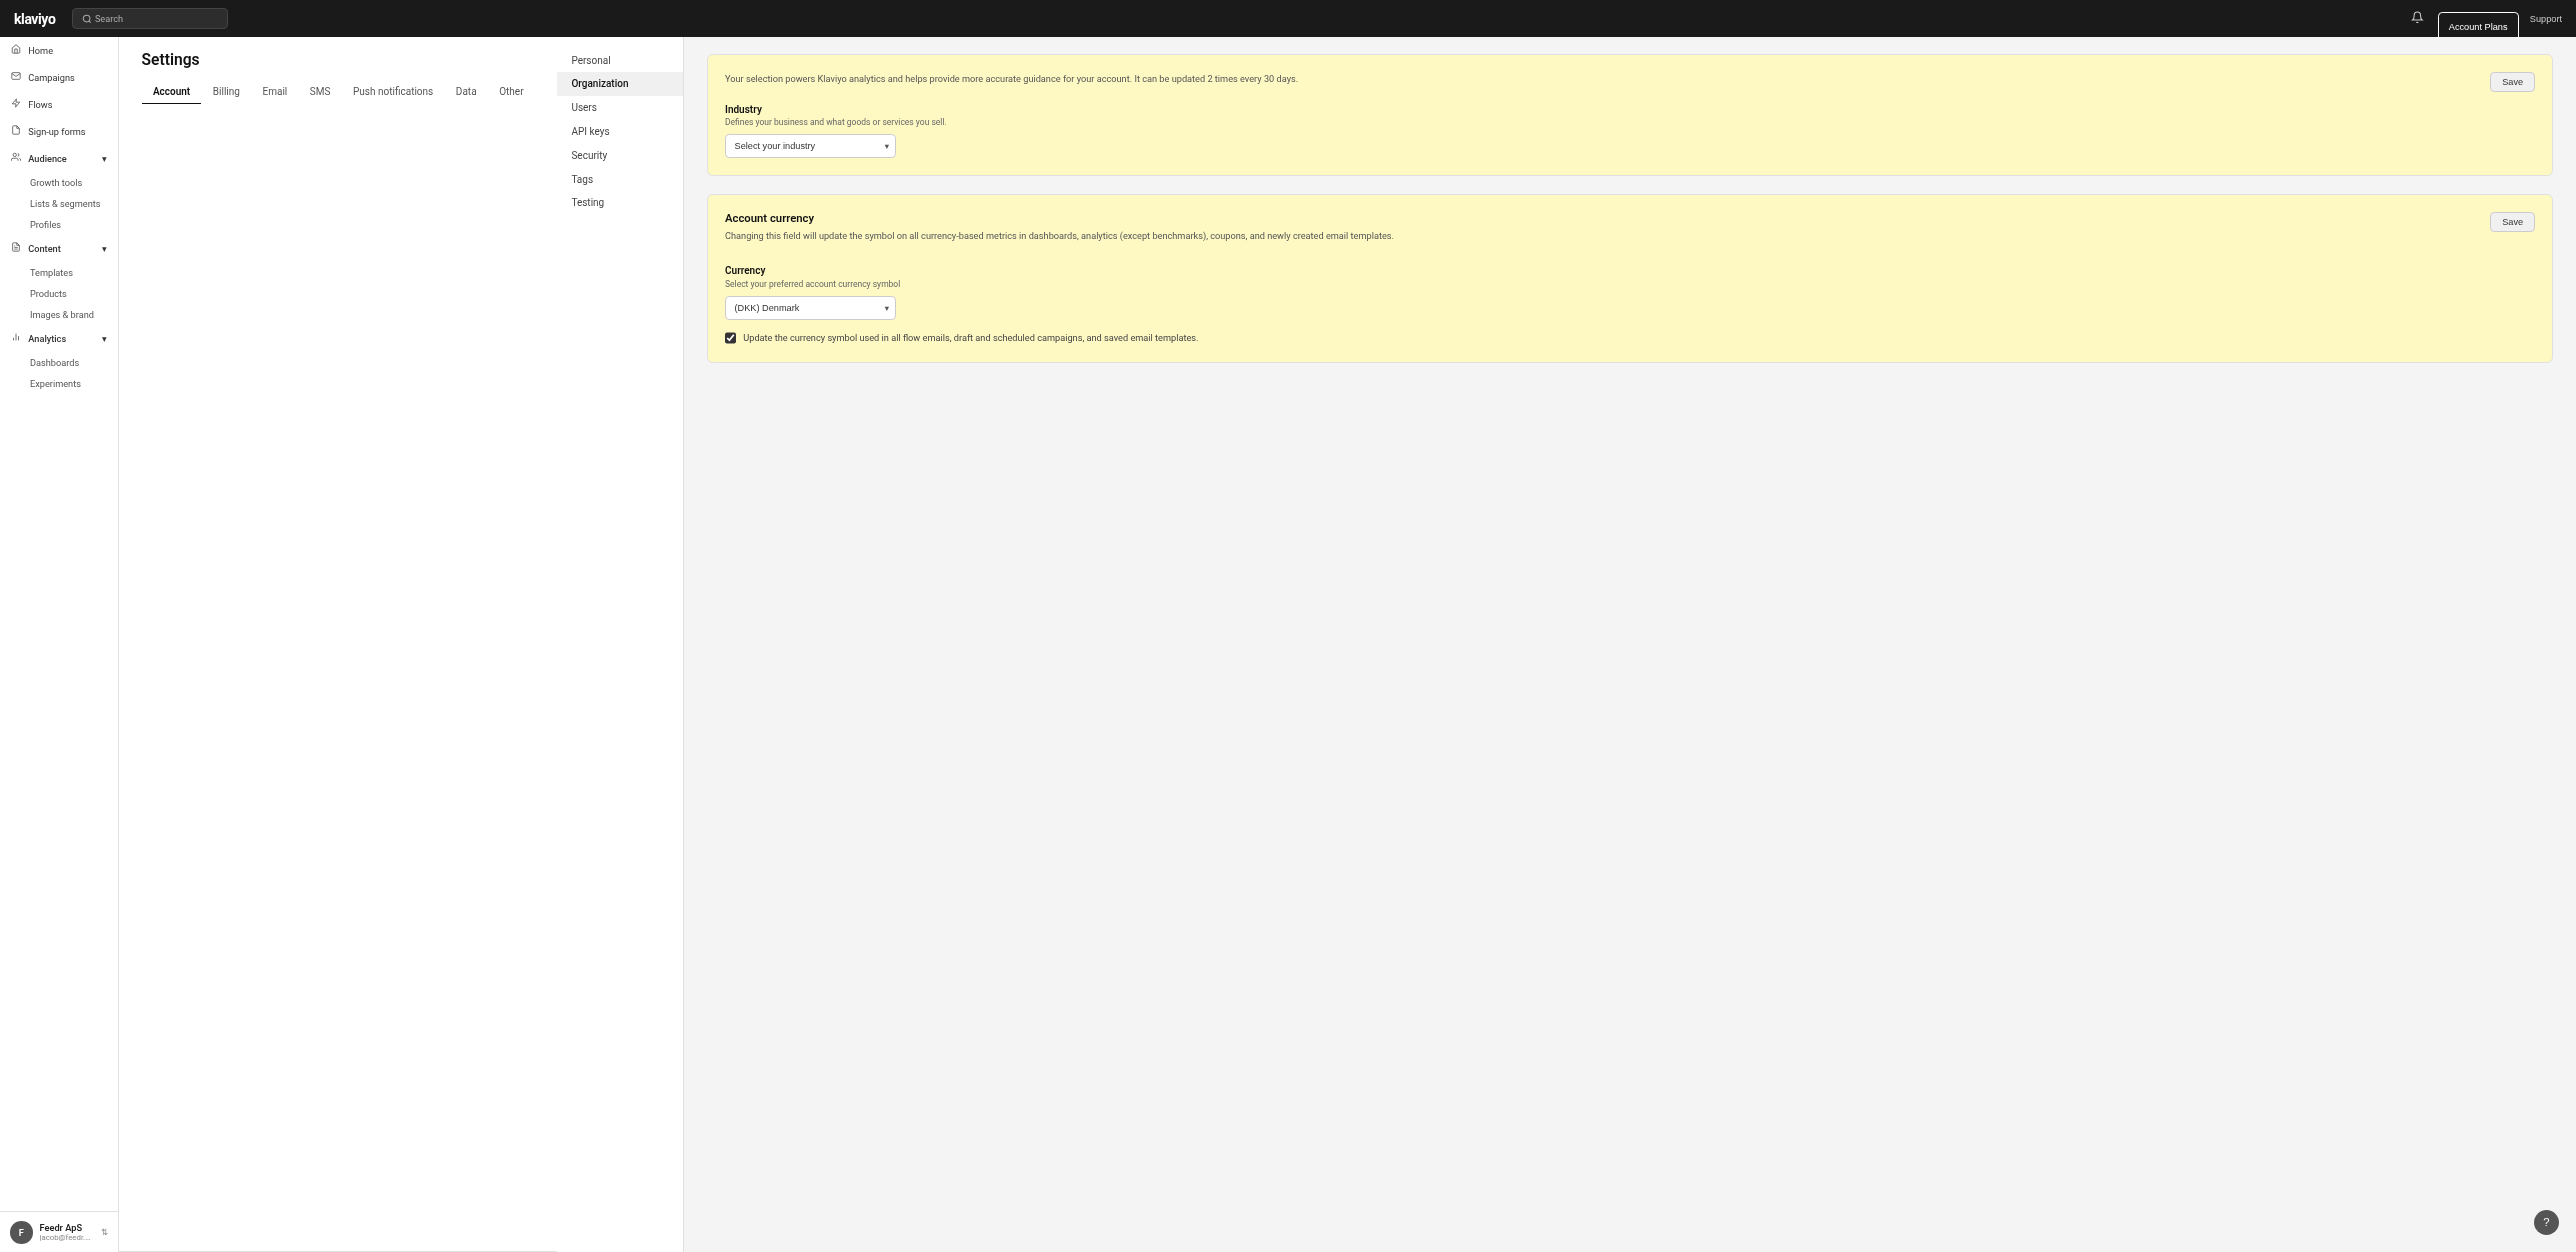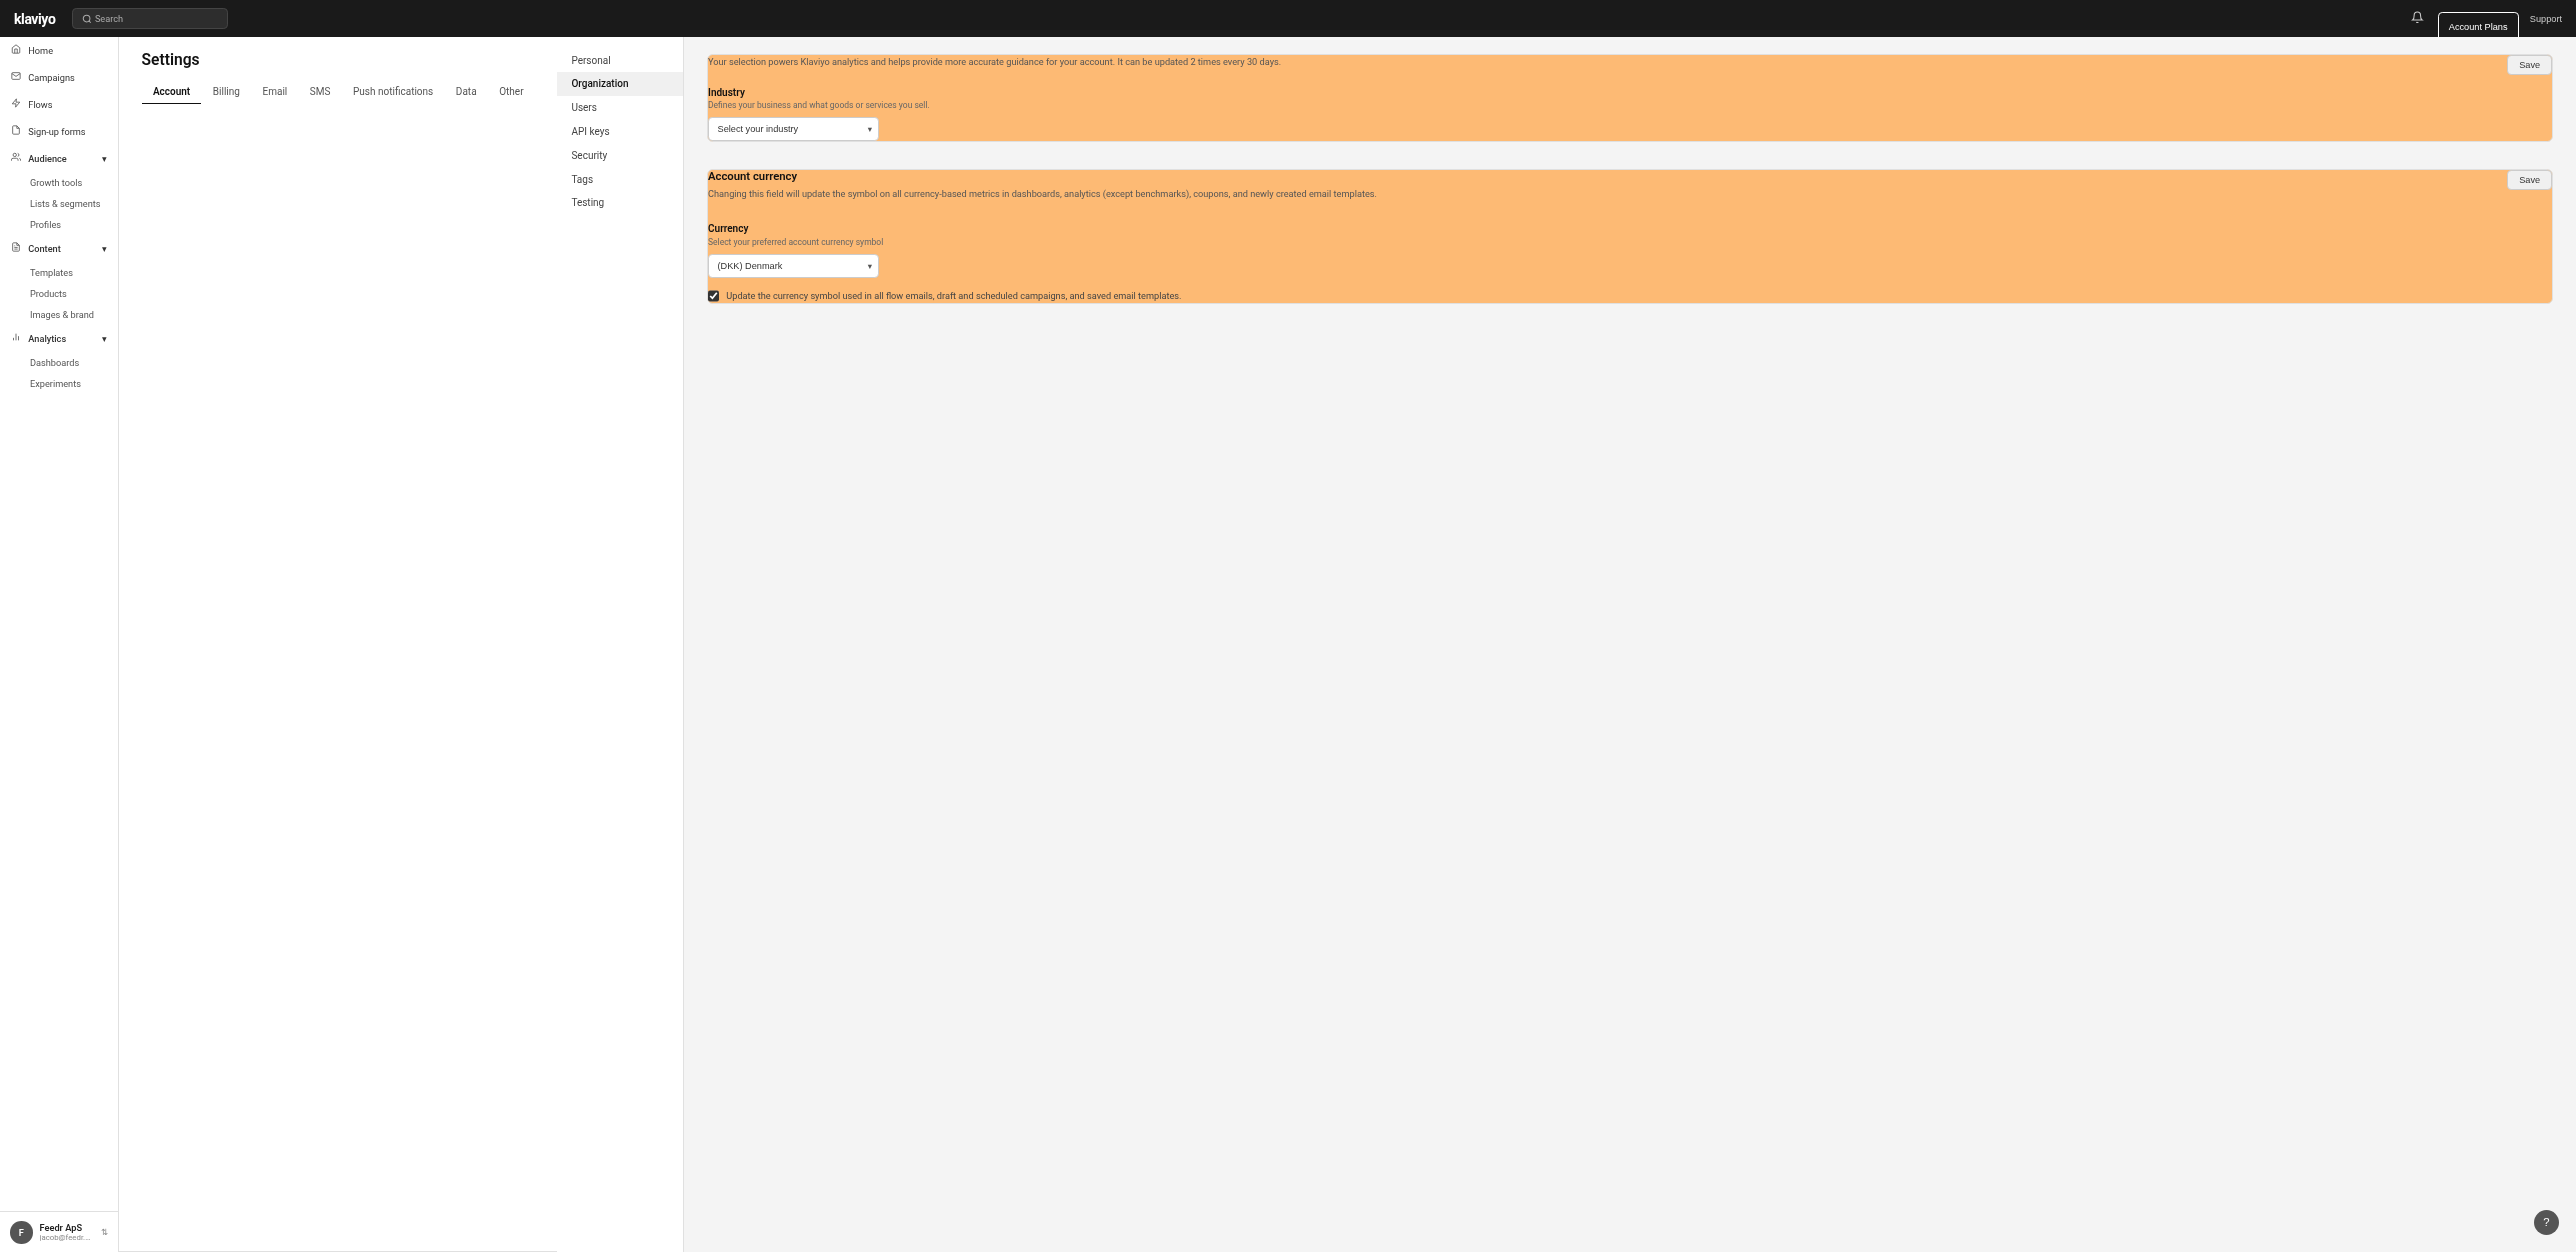--- a/index.html
+++ b/index.html
@@ -213,25 +213,25 @@
 
     
     .settings-main {
       flex: 1;
       padding: 17px 22.6px;
       overflow-y: auto;
     }
 
     
     .card {
-      background: #fdba74;
+      background: #fef9c3;
       border-radius: 5.7px;
       border: 0.7px solid #e0e0e0;
-      padding: 0;
-      margin-bottom: 27px;
+      padding: 17px;
+      margin-bottom: 18px;
     }
     .card-title {
       font-size: 11.3px;
       font-weight: 600;
       color: #111;
       margin-bottom: 4.2px;
     }
     .card-description {
       font-size: 9.2px;
       color: #555;

